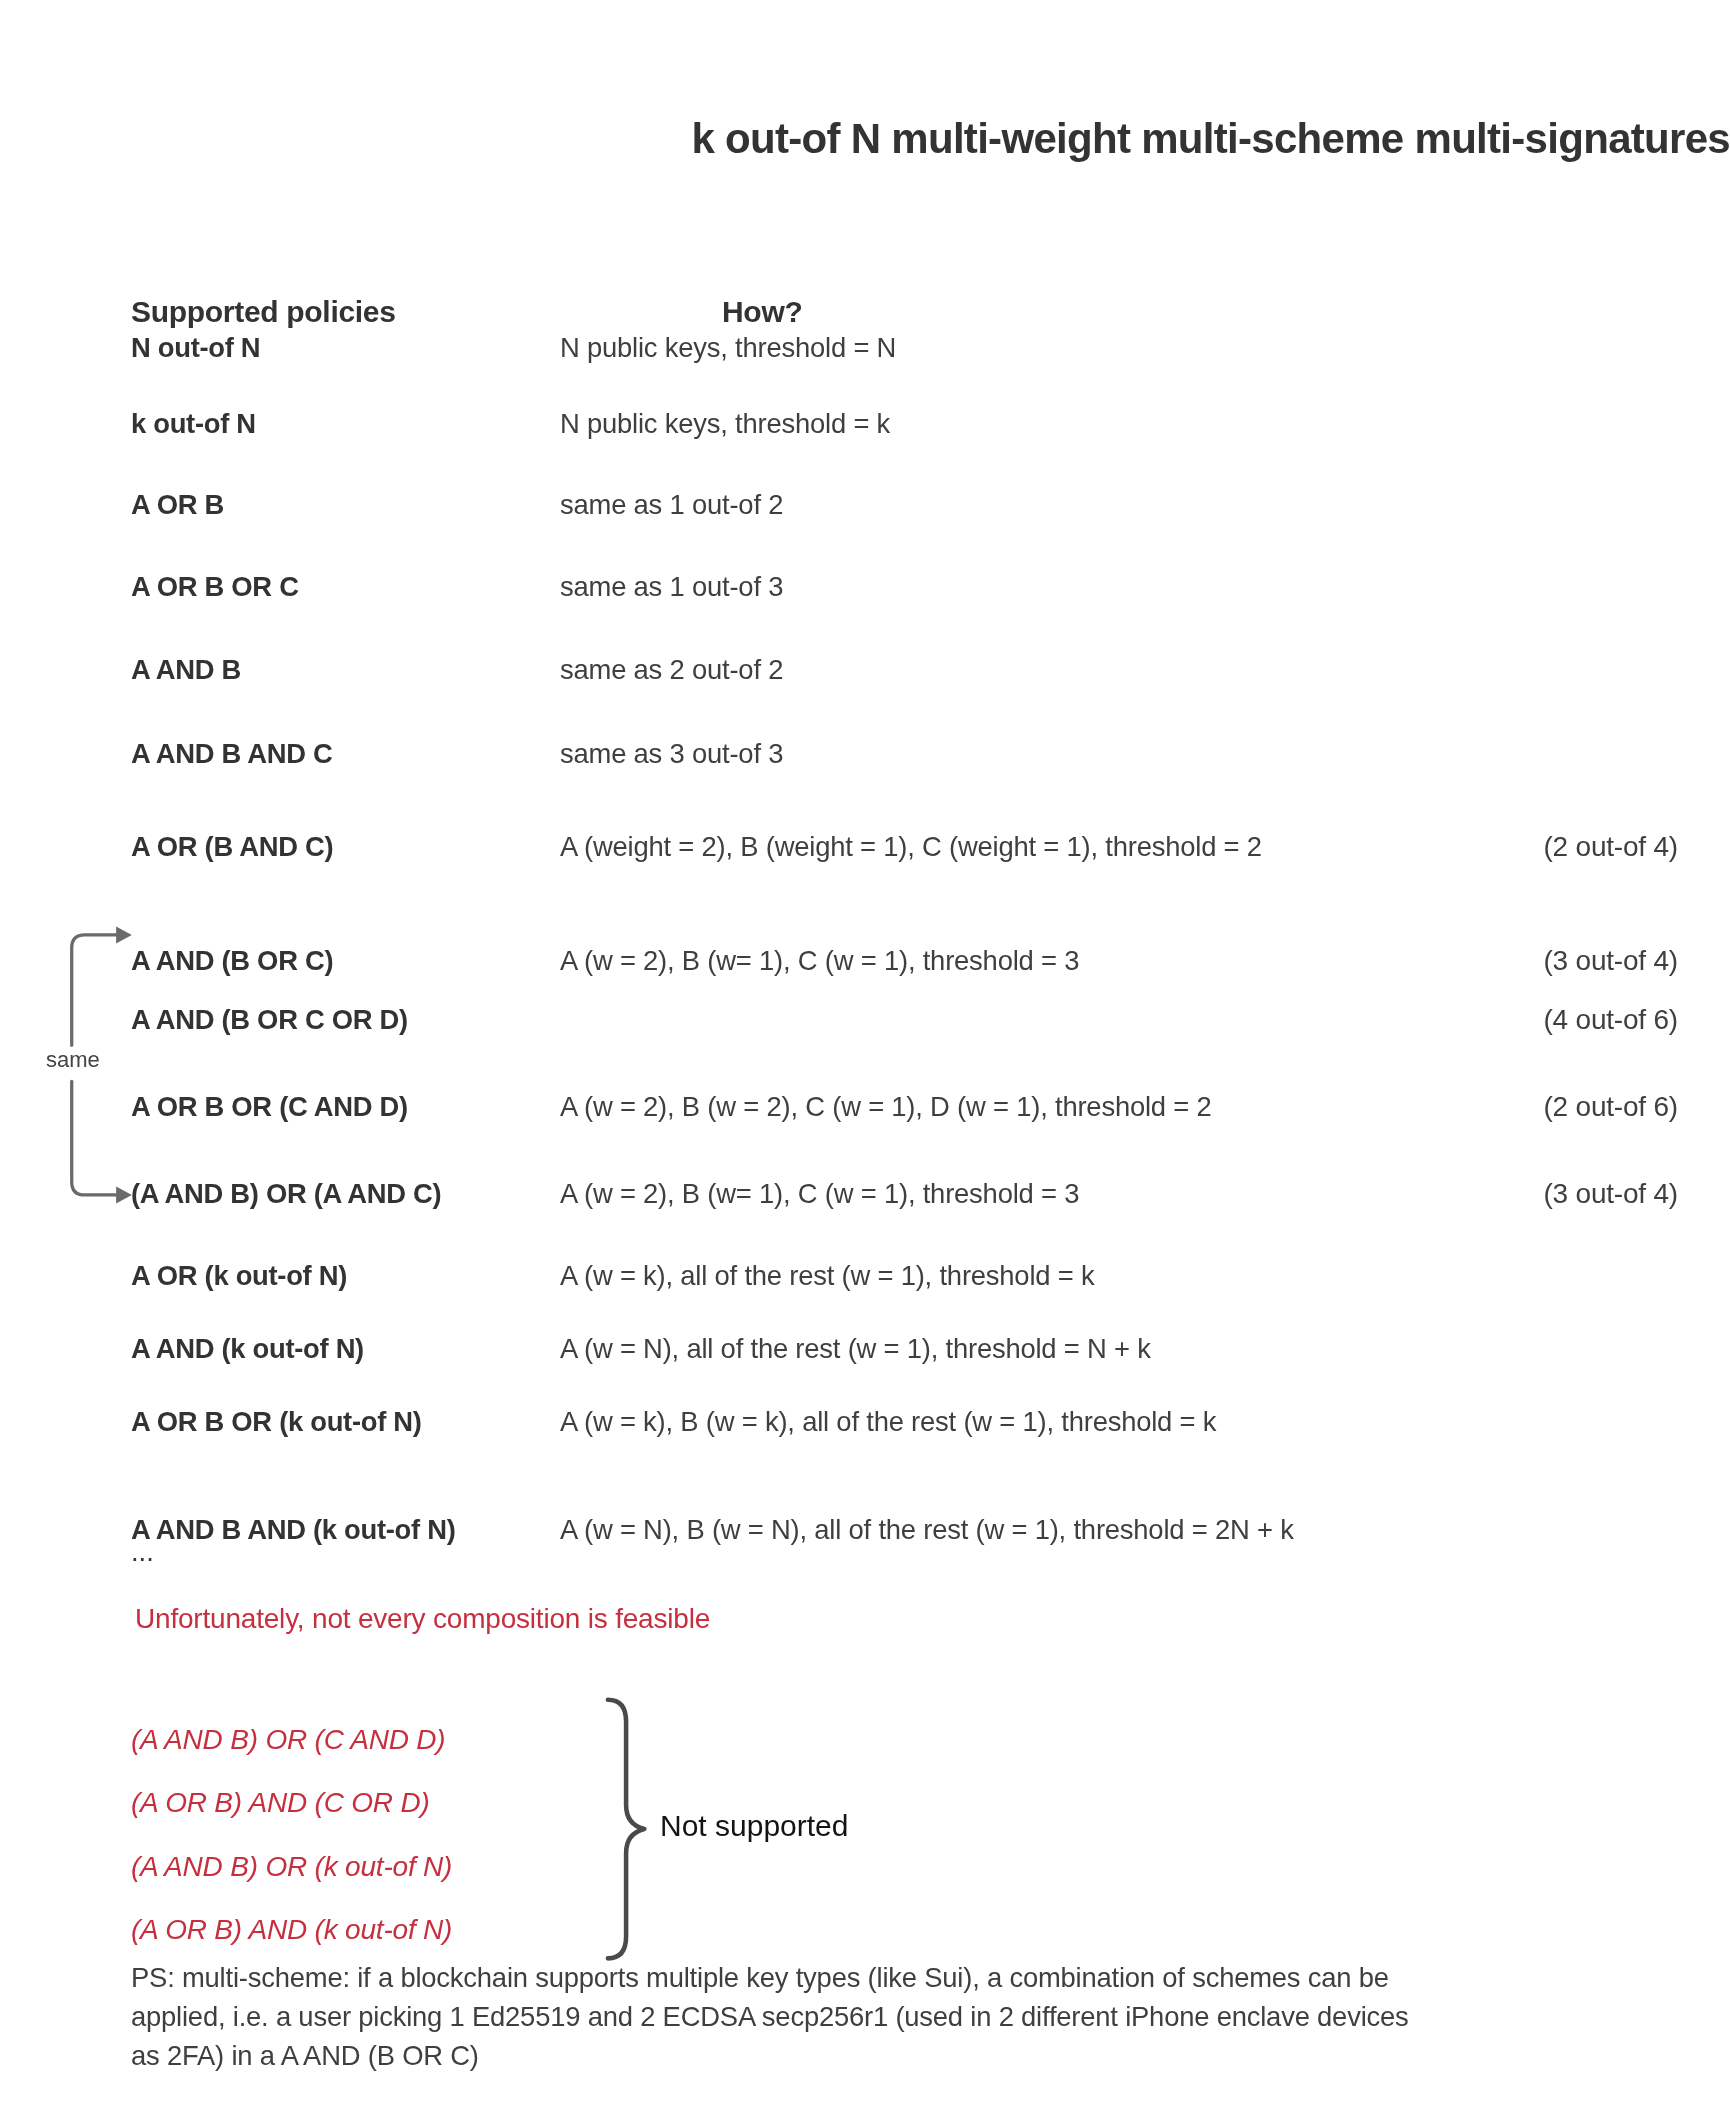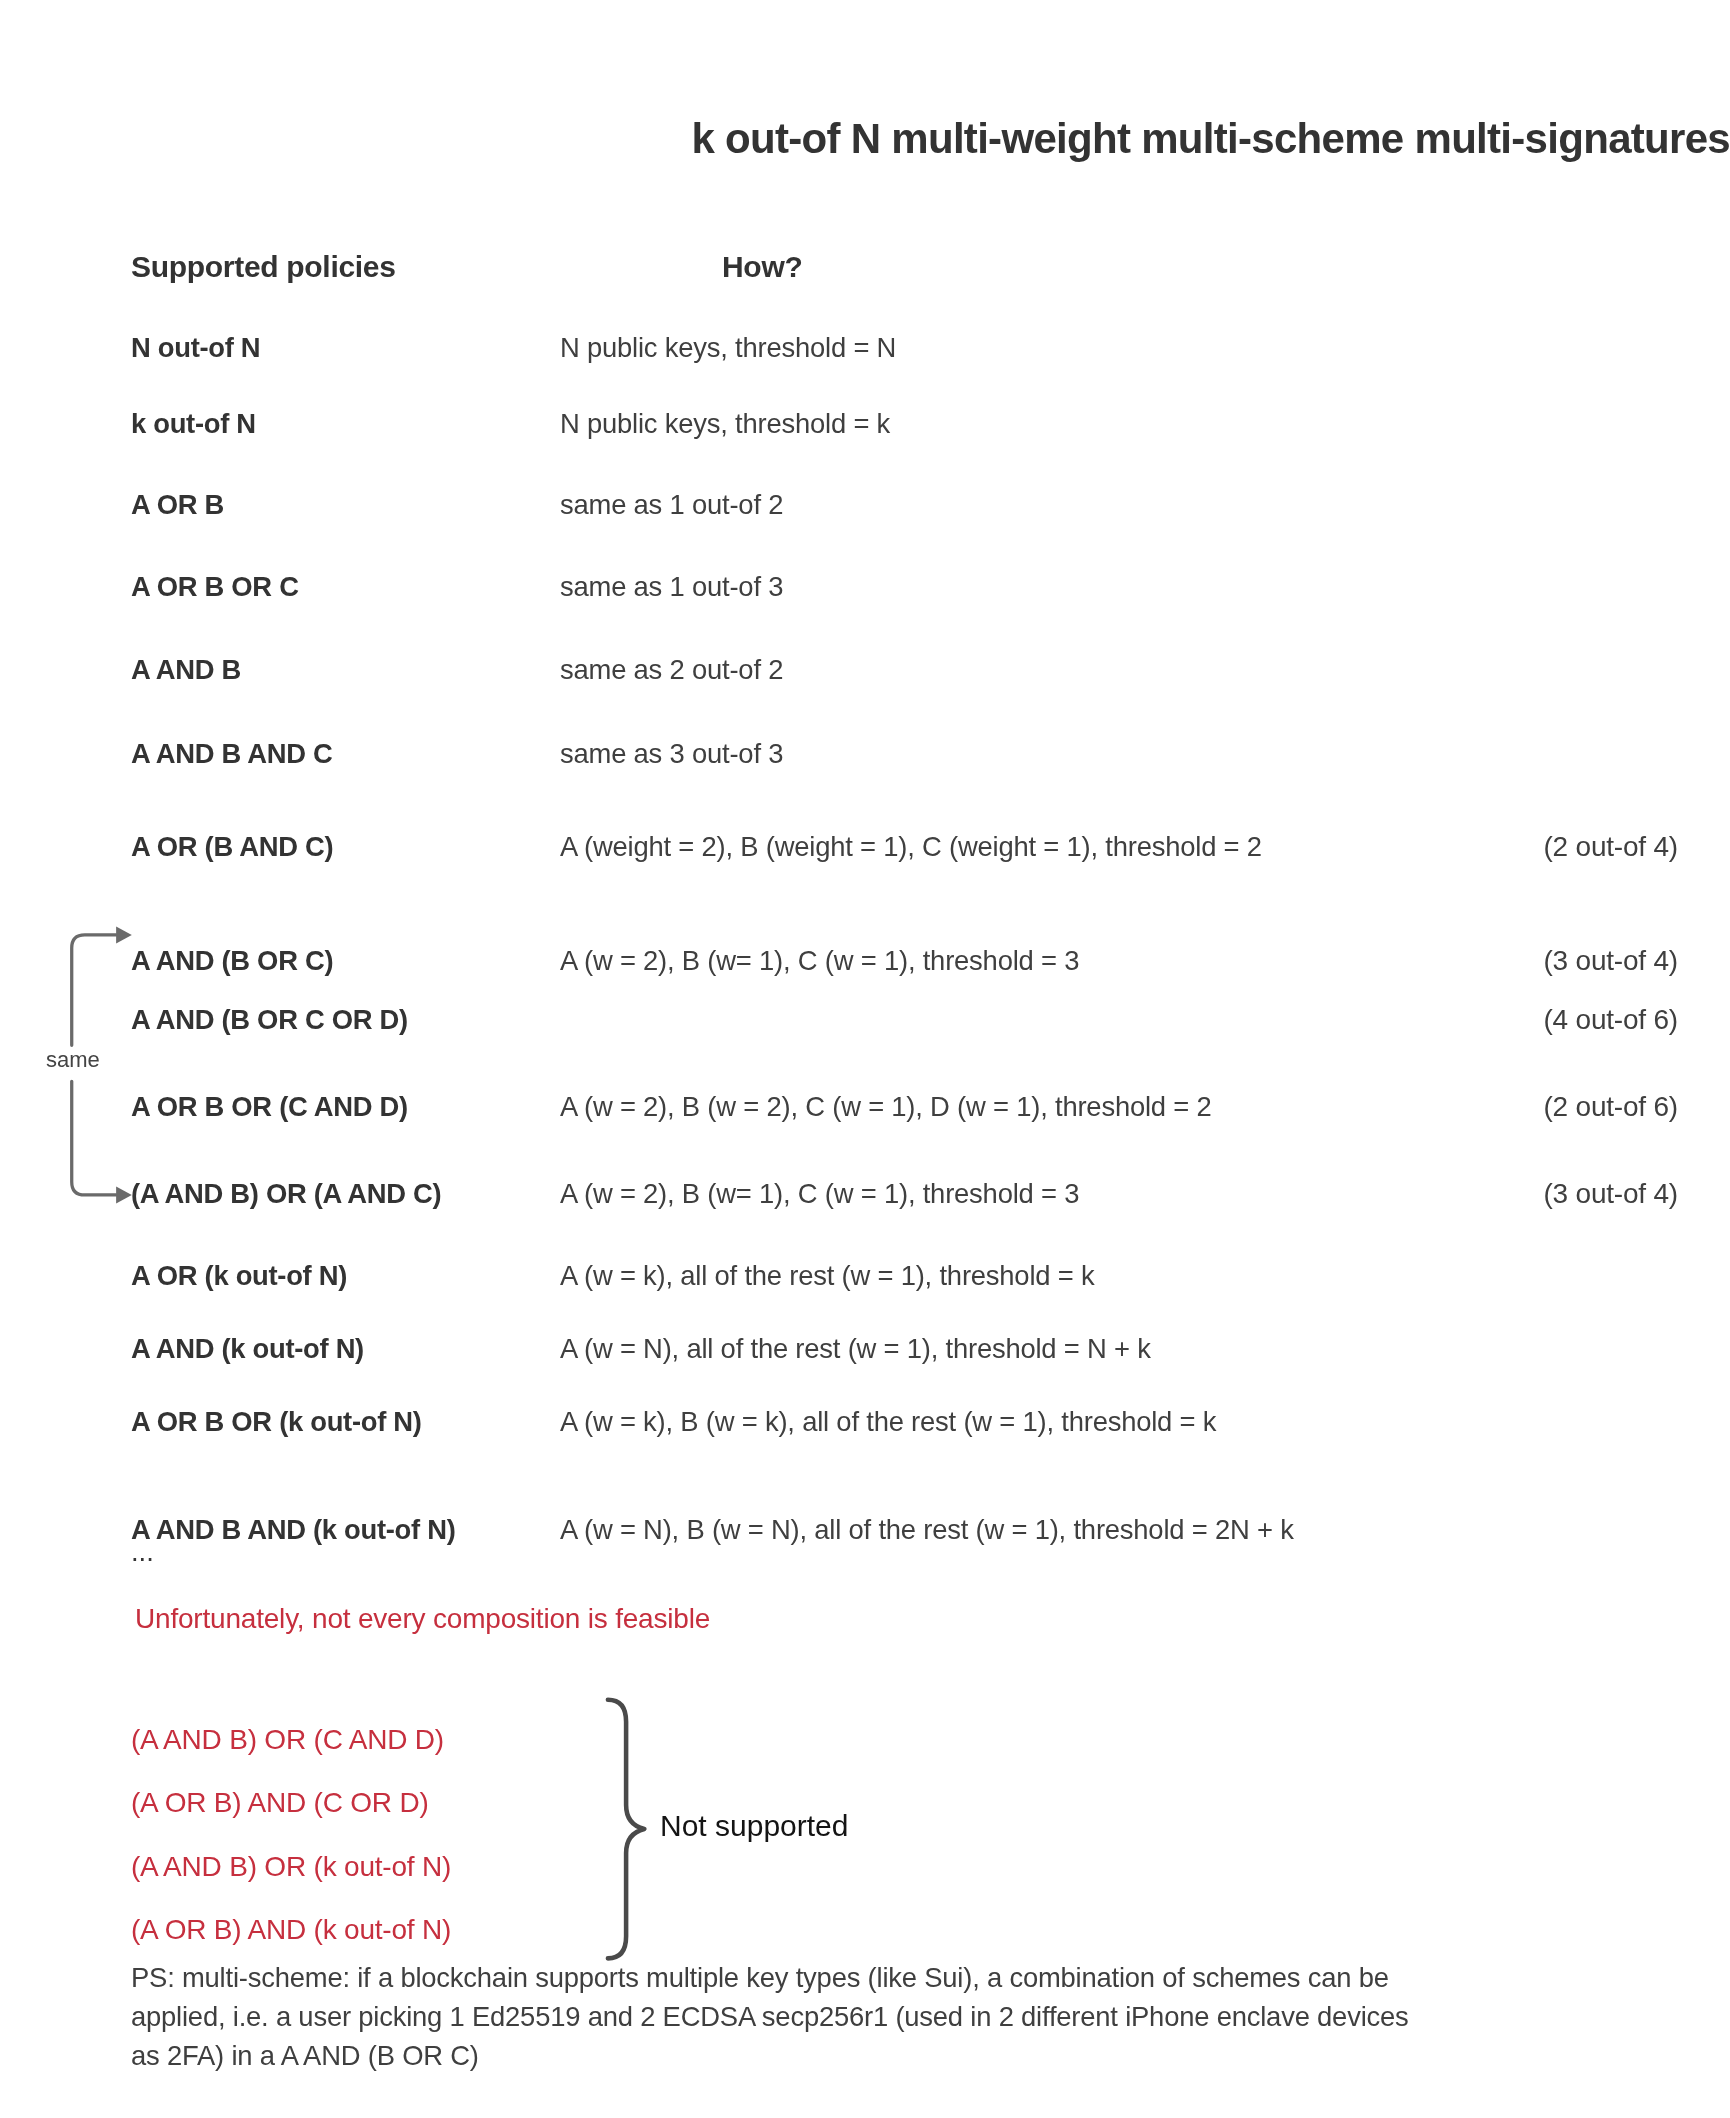--- a/index.html
+++ b/index.html
@@ -11,21 +11,21 @@
     overflow:hidden;
   }
   .abs{position:absolute;}
   #title{
     left:0;top:115px;width:1730px;
     text-align:right;
     font-size:42px;font-weight:bold;letter-spacing:-0.7px;
     color:#333333;
   }
   .col-header{
-    font-size:30px;font-weight:bold;color:#333333;letter-spacing:-0.3px;
+    font-size:30px;font-weight:bold;color:#333333;letter-spacing:-0.3px;margin-top:45px;
   }
   #col1-header{left:131px;top:250px;}
   #col2-header{left:722px;top:250px;}
   .row{left:0;top:0;width:1730px;height:39px;}
   .row .policy{
     position:absolute;left:131px;top:0;
     font-size:27.4px;font-weight:bold;color:#333333;letter-spacing:-0.3px;
     white-space:nowrap;
   }
   .row .how{
@@ -44,20 +44,21 @@
     font-size:22px;color:#444444;
   }
   #infeasible-heading{
     left:135px;top:1603px;
     font-size:28px;color:#c62f3e;letter-spacing:-0.2px;
   }
   .infeasible-item{
     left:131px;
     font-size:28px;color:#c62f3e;letter-spacing:-0.2px;
     white-space:nowrap;
+    font-style:italic;
   }
   #not-supported-label{
     left:660px;top:1809px;
     font-size:30px;color:#141414;
   }
   #ps-note{
     left:131px;top:1958px;width:1522px;
     font-size:27.4px;color:#3f3f3f;line-height:39px;letter-spacing:-0.2px;
   }
   svg{display:block;}

